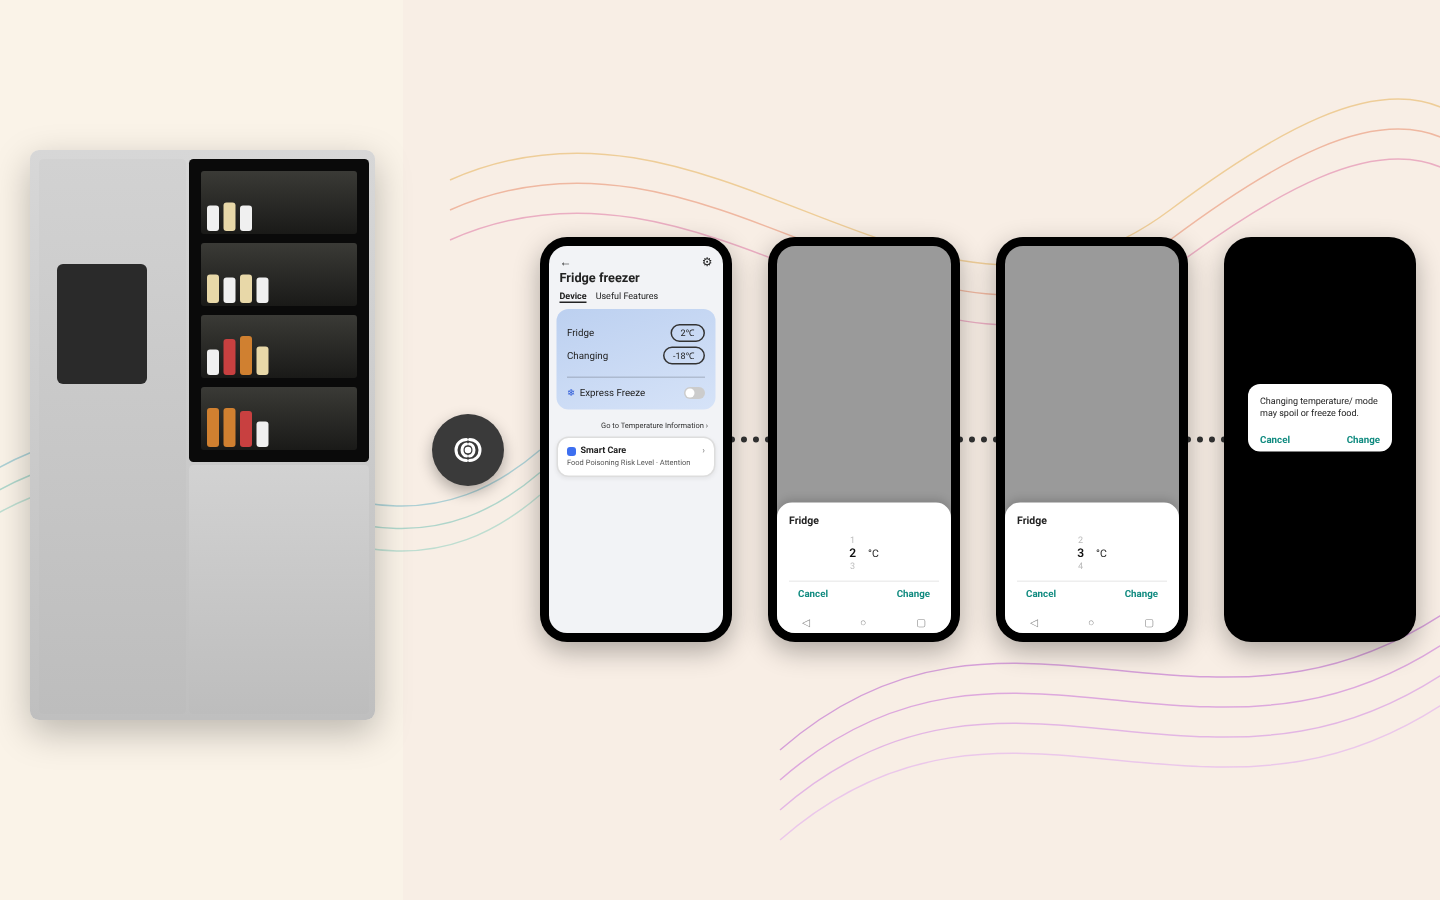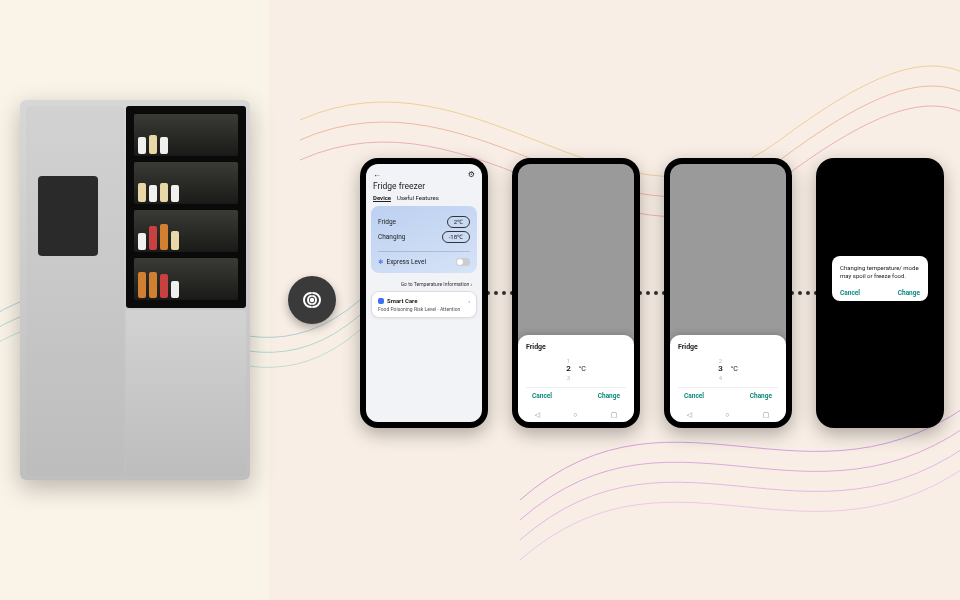--- a/index.html
+++ b/index.html
@@ -120,21 +120,21 @@
   }
   .screen.dark { background:#000; }
   .screen.dim { background:#9a9a9a; }
 
   
   .s1-top {
     padding:6px 7px 2px;
     display:flex; justify-content:space-between; align-items:center;
     font-size:8px;
   }
-  .s1-title { font-weight:400; font-size:8.5px; padding:0 7px 3px;}
+  .s1-title { font-weight:700; font-size:8.5px; padding:0 7px 3px;}
   .s1-tabs { padding:0 7px 4px; font-size:6px; display:flex; gap:6px;}
   .s1-tabs .active{font-weight:700;border-bottom:1px solid #222;}
   .s1-card {
     margin:0 5px 4px;
     background: linear-gradient(160deg,#bcd0f0,#d6e3f8);
     border-radius:8px;
     padding:7px 7px;
   }
   .s1-row{display:flex;justify-content:space-between;align-items:center;margin:3px 0;}
   .pill{border:0.7px solid #333;border-radius:8px;padding:1px 6px;font-size:6px;}
@@ -255,21 +255,21 @@
             <span>Fridge</span>
             <span class="pill">2℃</span>
           </div>
           <div class="s1-row">
             <span>Changing</span>
             <span class="pill">-18℃</span>
           </div>
           <div class="s1-sub">
             <span style="display:flex;align-items:center;gap:3px;">
               <span style="color:#2e5bd8;">❄</span>
-              <span>Express Level</span>
+              <span>Express Freeze</span>
             </span>
             <span class="toggle"></span>
           </div>
         </div>
         <div class="s1-link">Go to Temperature Information ›</div>
         <div class="s1-care">
           <div class="s1-care-t">
               <span class="dot"></span>
               <span>Smart Care</span>
               <span style="margin-left:auto;color:#999;">›</span>

